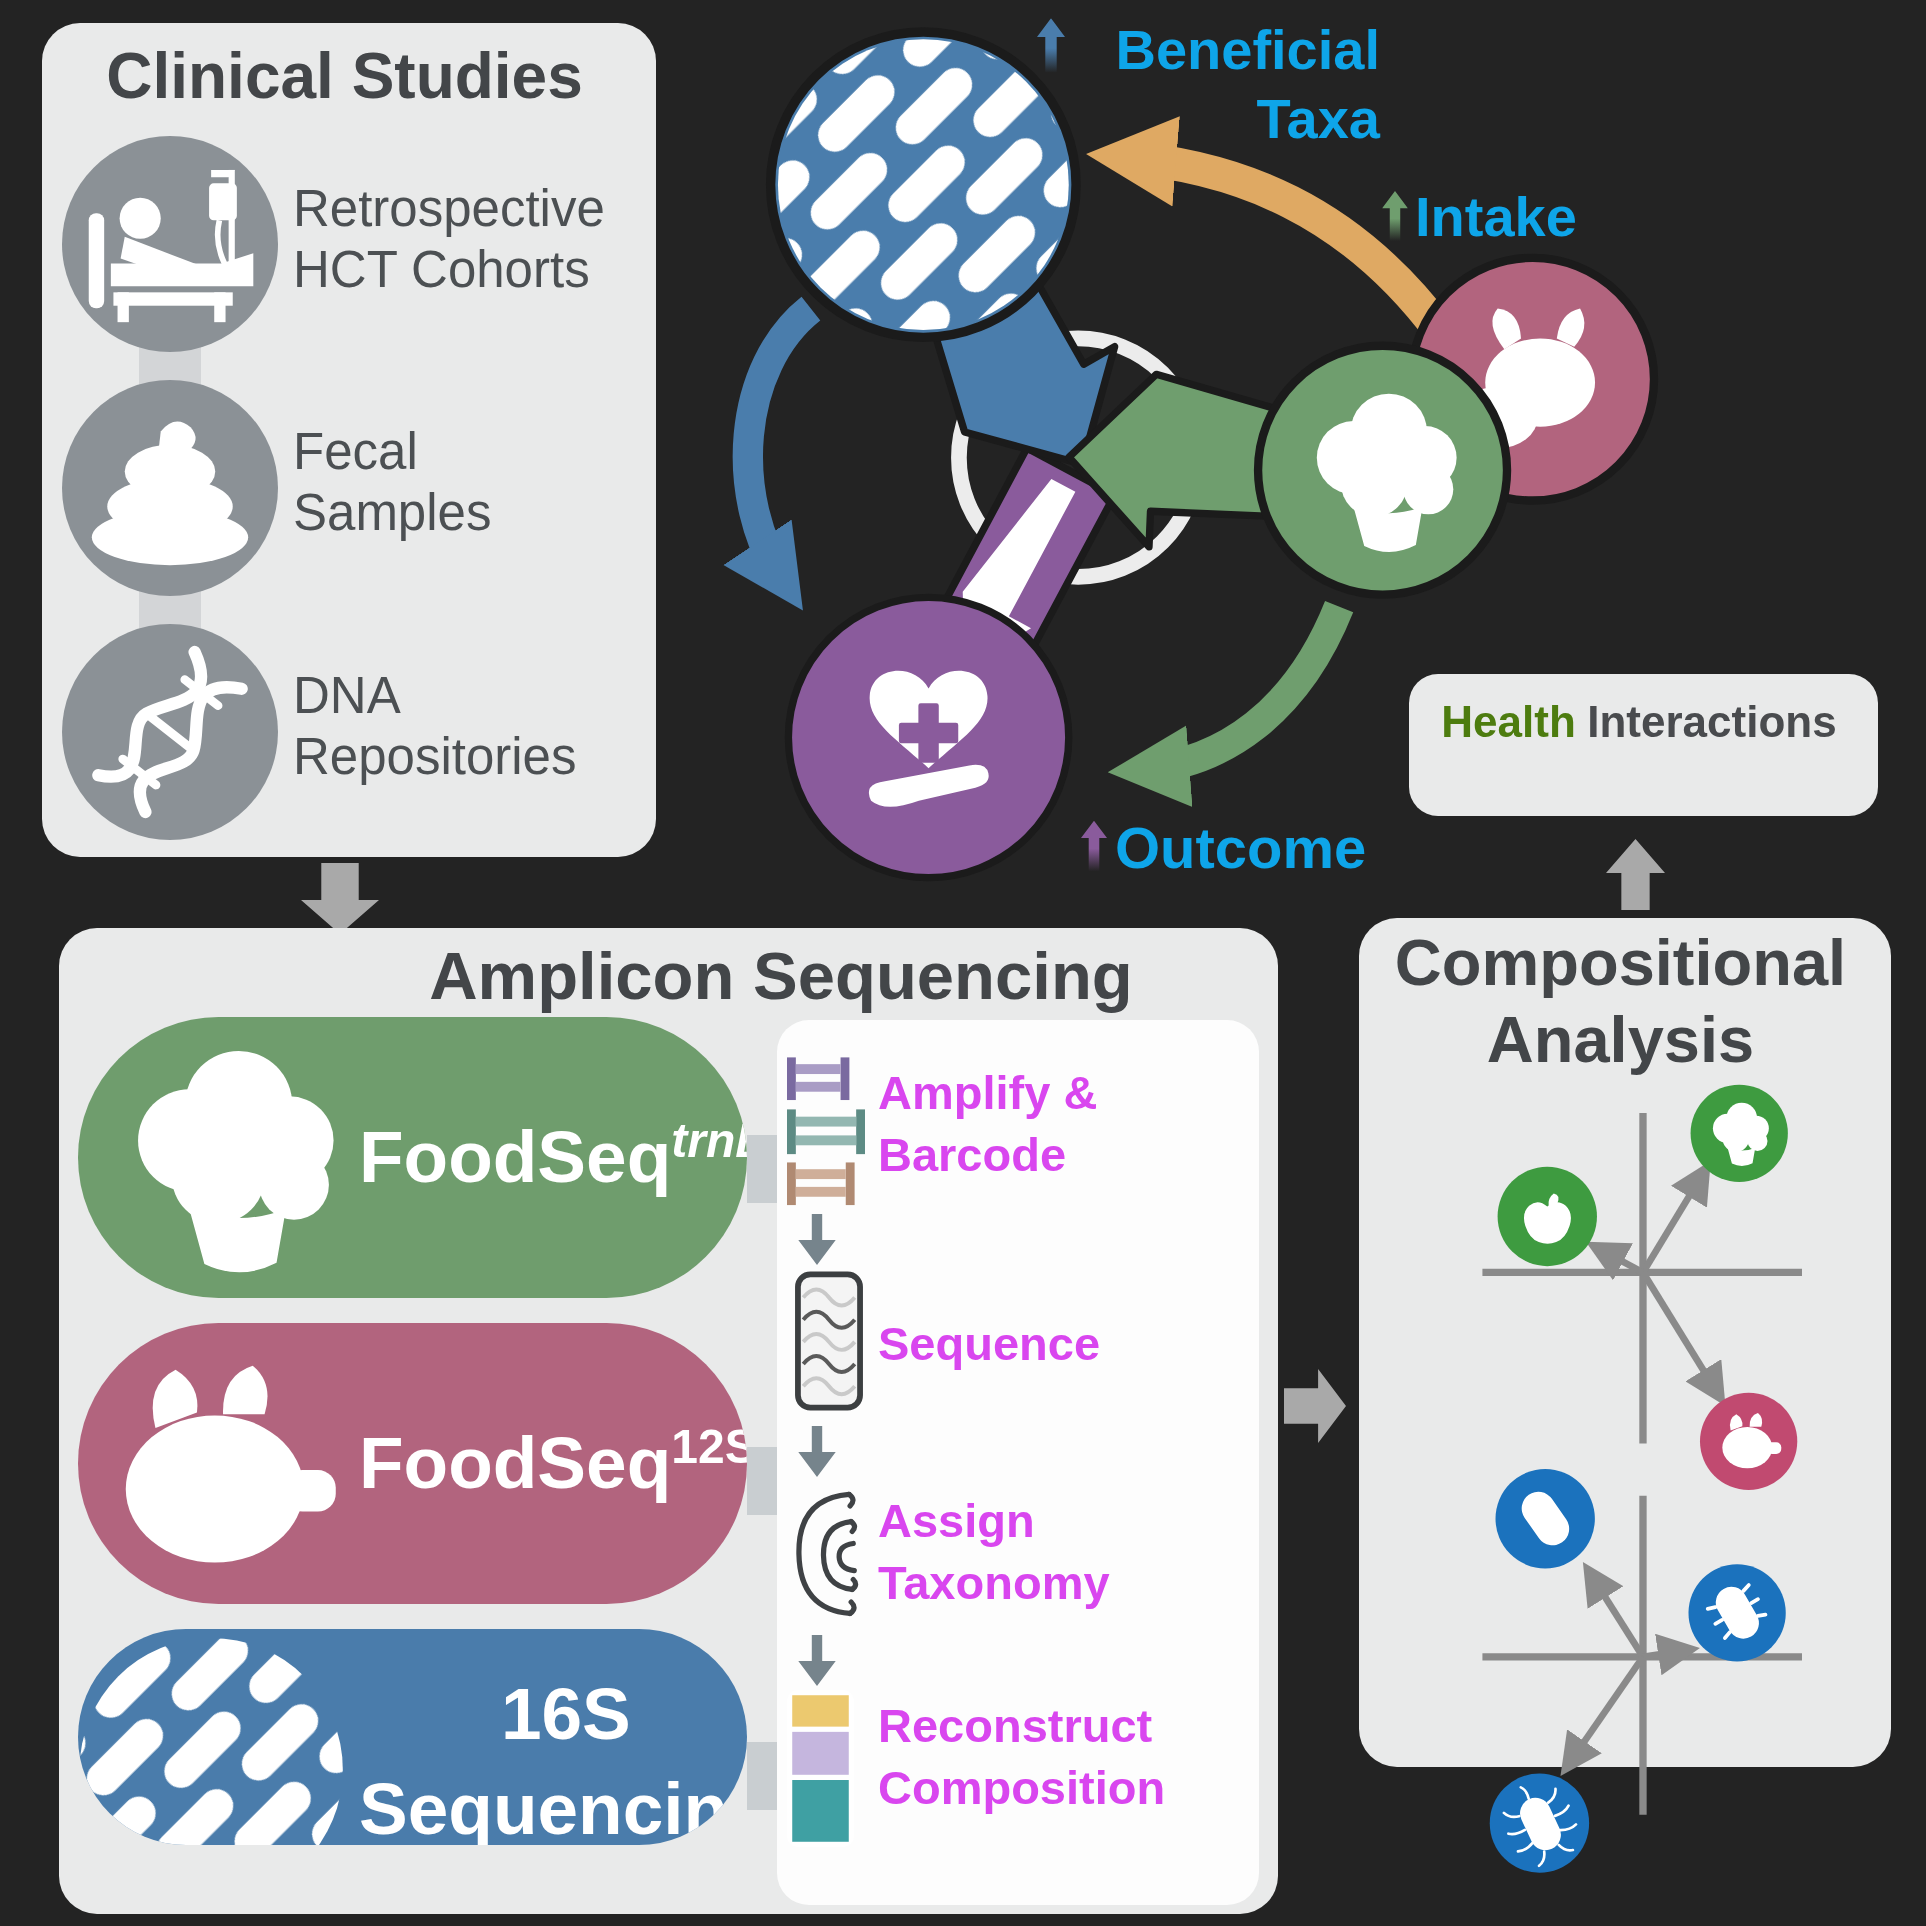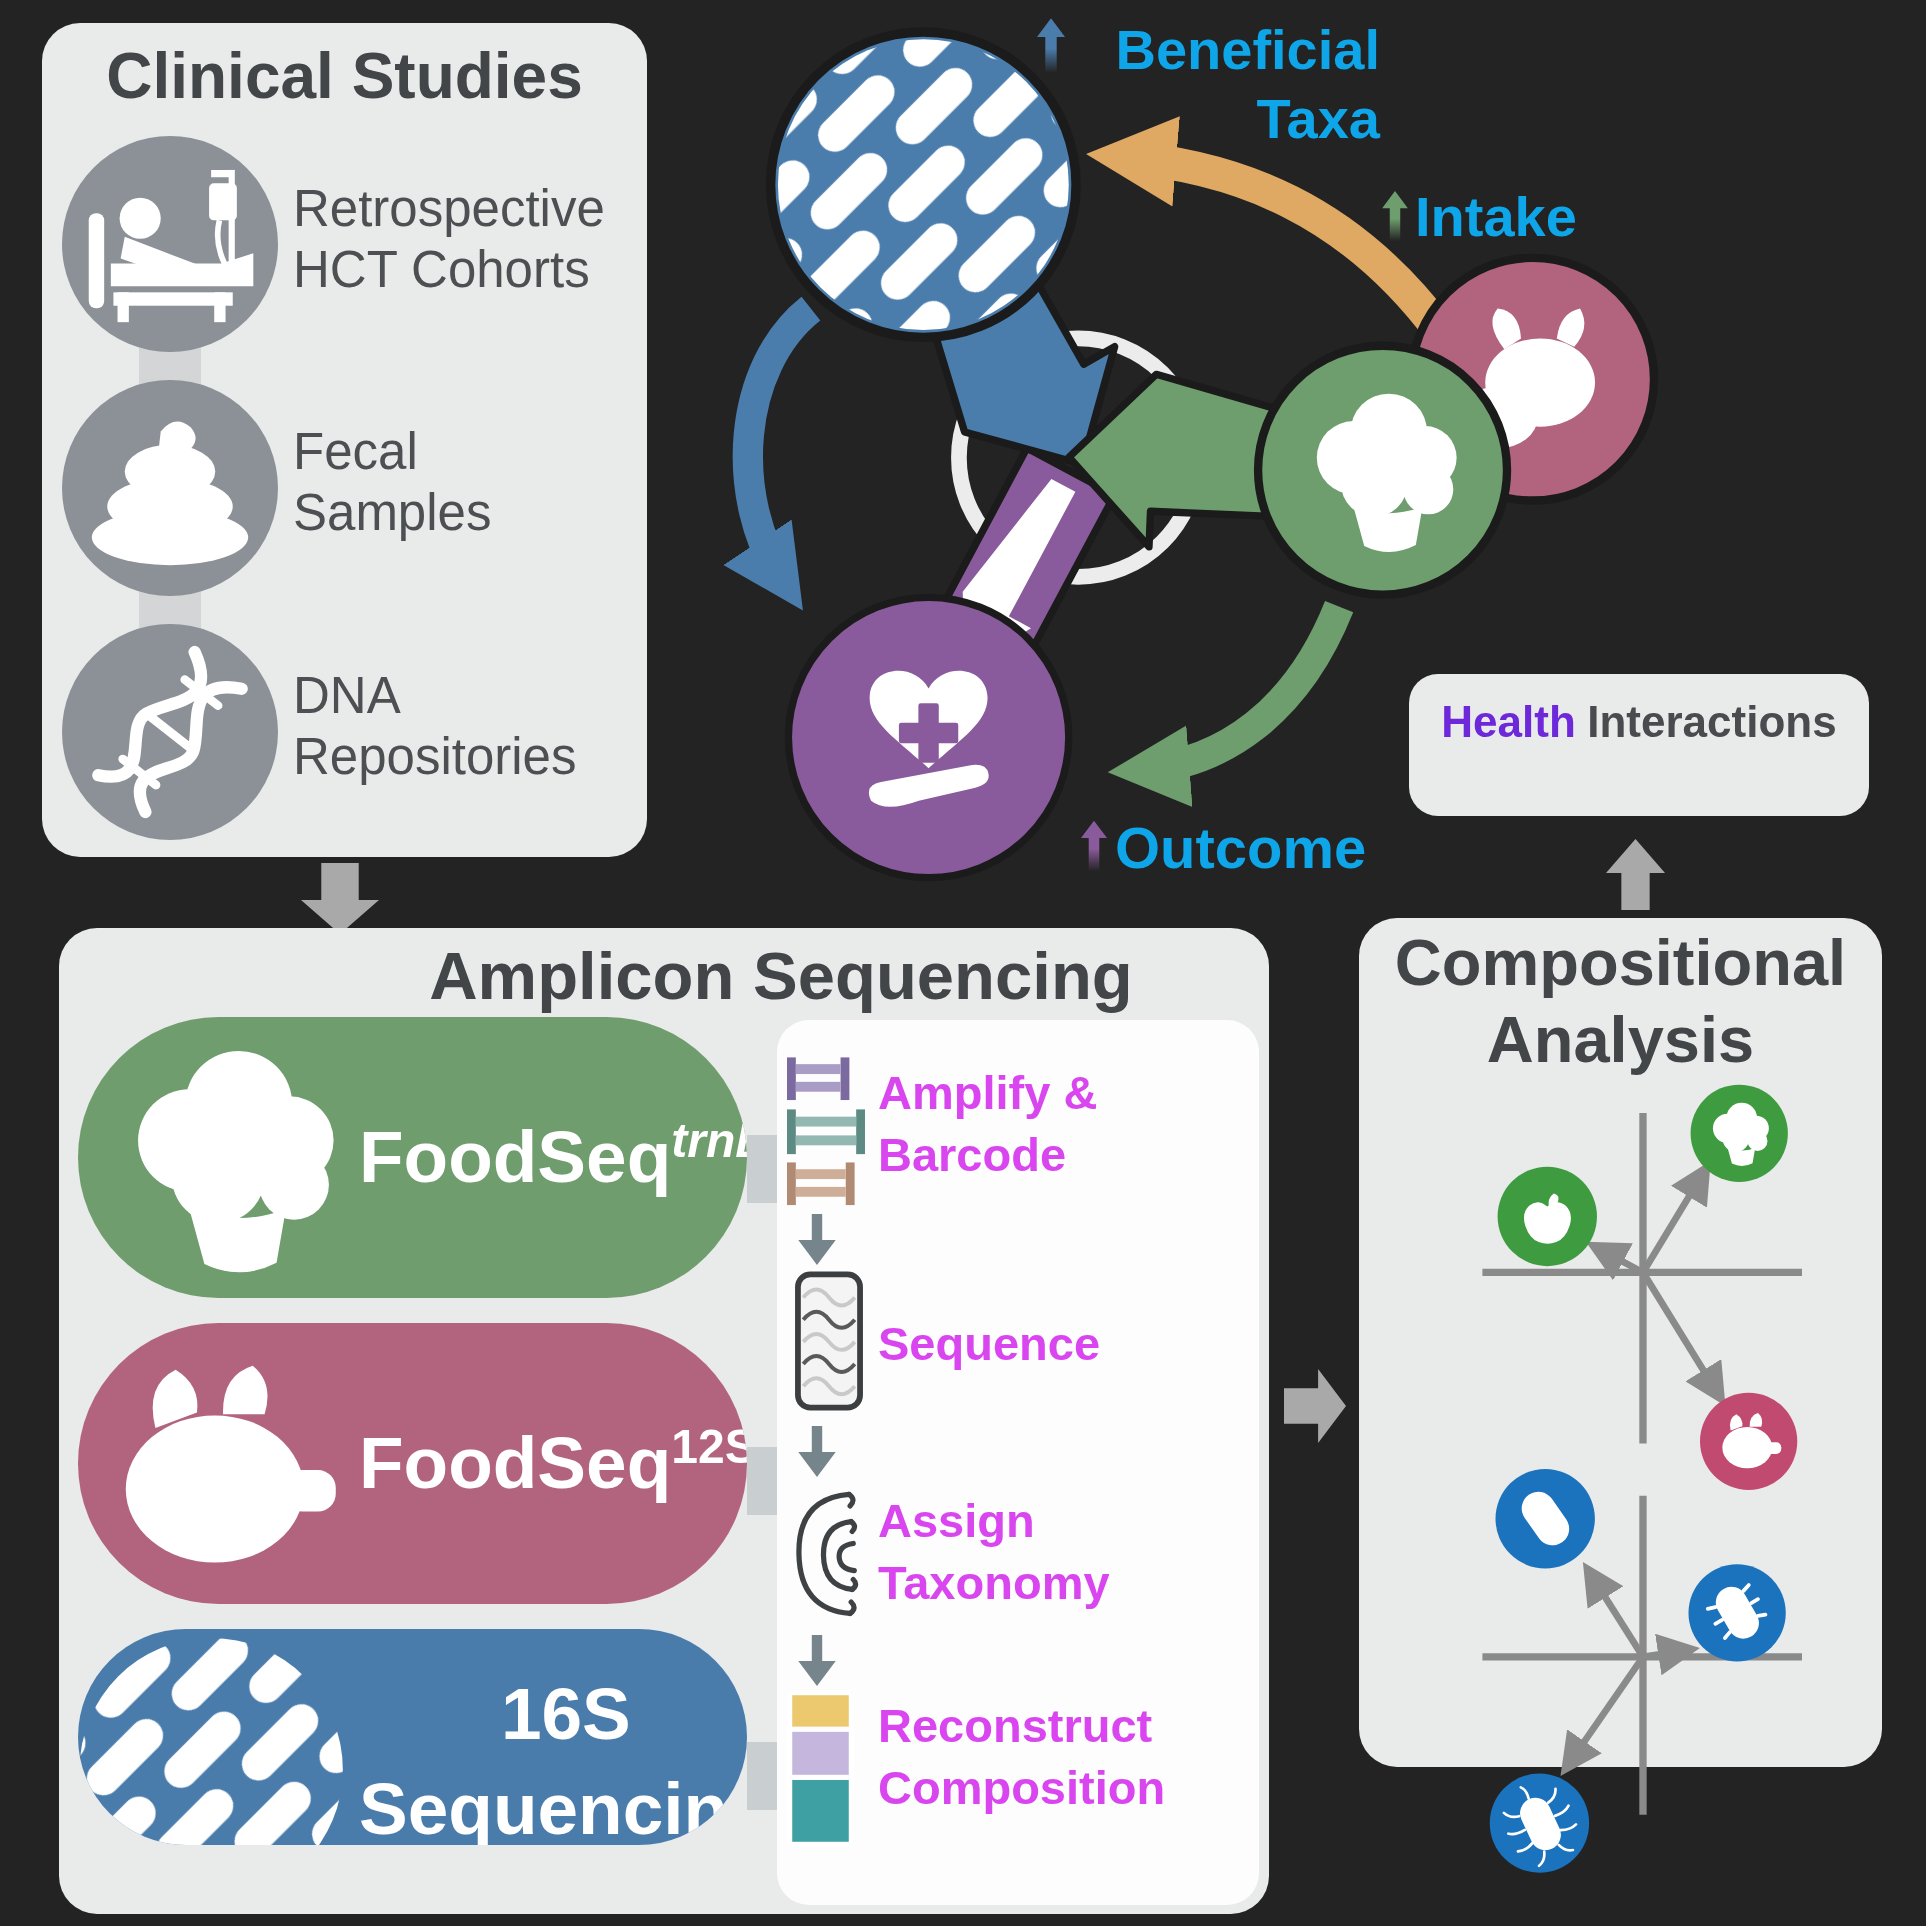--- a/index.html
+++ b/index.html
@@ -1,19 +1,19 @@
 <!DOCTYPE html>
 <html style="font-size:8.4px"><head>
 <meta charset="utf-8">
 <style>
   html,body{margin:0;padding:0;background:#232323;}
   #stage{position:relative;width:1926px;height:1926px;background:#232323;overflow:hidden;
          font-family:"Liberation Sans",sans-serif;}
   .abs{position:absolute;}
-  .panel{position:absolute;background:#e9eaea;border-radius:38px;}
+  .panel{position:absolute;background:#e9eaea;border-radius:38px;padding-left:9px;}
   .ptitle{font-weight:bold;color:#434649;text-align:center;}
   .itemlab{font-size:51px;line-height:1.2;color:#4c5053;}
   .wflab{font-size:47px;line-height:1.32;color:#d946ef;font-weight:bold;}
   .white-label{color:#0ea5e9;font-weight:bold;}
   .pill{position:absolute;border-radius:141px;overflow:hidden;}
   .pill-label{position:absolute;color:#fff;font-weight:bold;font-size:73px;line-height:1.3;white-space:nowrap;}
   .sup{font-size:48px;vertical-align:super;}
   .sup-i{font-style:italic;}
   .blockarrow{position:absolute;background:#a9a9a9;}
   .a-down{clip-path:polygon(26% 0,74% 0,74% 52%,100% 52%,50% 100%,0 52%,26% 52%);}
@@ -258,21 +258,21 @@
     </svg>
   <div class="abs white-label" style="left:1415px;top:184px;font-size:56px;">Intake</div>
 
   <svg class="abs" style="left:1081px;top:820px;" width="26" height="52" viewBox="0 0 54 105">
       <use href="#sym-up" fill="url(#gPurple)"></use>
     </svg>
   <div class="abs white-label" style="left:1115px;top:814px;font-size:58px;">Outcome</div>
 
   <div class="panel" style="left:1409px;top:674px;width:460px;height:142px;border-radius:29px;">
     <div class="abs" style="left:0;top:18px;width:460px;text-align:center;">
-      <div class="dietline"><span style="color:#6d28d9">Health</span><span style="color:#494b4e;margin-left:0.26em">Interactions</span></div>
+      <div class="dietline"><span style="color:#4d7c0f">Health</span><span style="color:#494b4e;margin-left:0.26em">Interactions</span></div>
     </div>
   </div>
   <div class="blockarrow a-up" style="left:1606px;top:839px;width:59px;height:71px;"></div>
 
   <div class="panel" style="left:59px;top:928px;width:1210px;height:986px;">
     <div class="ptitle abs" style="left:0;top:9.4px;width:1444px;font-size:67px;">Amplicon Sequencing</div>
   </div>
 
   <div class="pill" style="left:78px;top:1017px;width:669px;height:281px;background:#6f9d6d;">
     <svg class="abs" style="left:23.5px;top:13px;" width="256" height="256" viewBox="0 0 440 440">

